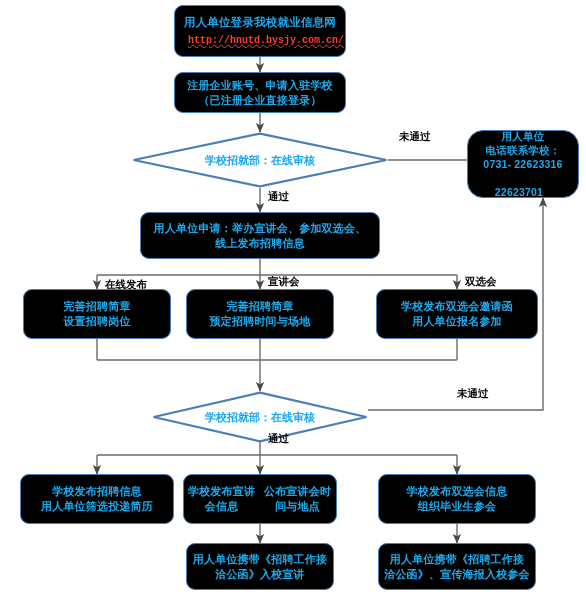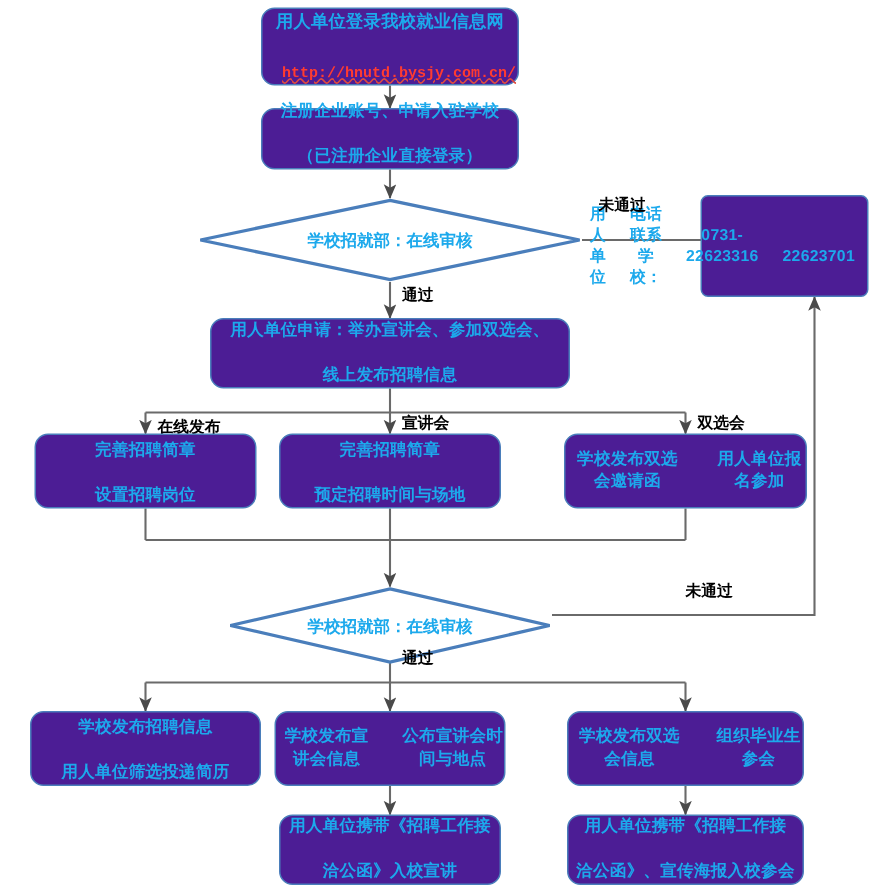--- a/index.html
+++ b/index.html
@@ -11,30 +11,29 @@
     overflow:hidden;
   }
   #stage{position:absolute;left:0;top:0;width:586px;height:594px;}
   svg.links{position:absolute;left:0;top:0;width:586px;height:594px;}
 
   .node{
     position:absolute;
     box-sizing:border-box;
     display:flex;
     align-items:center;
-    justify-content:flex-end;
+    justify-content:center;
     text-align:center;
     border:1.6px solid #4a7ebb;
     border-radius:9px;
-    background:#4c1d95;
+    background:#000000;
     color:#1ca9ec;
     font-weight:bold;
     line-height:1.34;
     letter-spacing:.2px;
-    gap:16px;
   }
   .node .txt{display:block;padding:0 3px;}
   .node .line2{display:block;}
 
   .url{
     color:#ff3b30;
     font-weight:bold;
     font-family:"Liberation Mono","DejaVu Sans Mono",monospace;
     font-size:10px;
     letter-spacing:0px;
@@ -134,21 +133,21 @@
     <span class="line2">（已注册企业直接登录）</span>
   </div>
 
   <div class="diamond" style="left:132px;top:132px;width:256px;height:56px;">
     <svg width="256" height="56" viewBox="0 0 256 56">
       <polygon points="128,1.6 254.4,28 128,54.4 1.6,28" fill="#ffffff" stroke="#4a7ebb" stroke-width="2.2"></polygon>
     </svg>
     <span class="dtxt">学校招就部：在线审核</span>
   </div>
 
-  <div class="node contact" style="left:467px;top:130px;width:112px;height:68px;font-size:10.5px;flex-direction:row;border-radius:5px;">
+  <div class="node contact" style="left:467px;top:130px;width:112px;height:68px;font-size:10.5px;flex-direction:column;border-radius:16px;">
     <span class="c1">用人单位</span>
     <span class="c2">电话联系学校：</span>
     <span class="c3">0731- 22623316</span>
     <span class="c4">22623701</span>
   </div>
 
   <div class="node" style="left:140px;top:212px;width:240px;height:47px;font-size:11px;flex-direction:column;">
     <span class="txt">用人单位申请：举办宣讲会、参加双选会、</span>
     <span class="line2">线上发布招聘信息</span>
   </div>
@@ -160,21 +159,21 @@
   <div class="node" style="left:23px;top:289px;width:148px;height:50px;font-size:11px;flex-direction:column;">
     <span class="txt">完善招聘简章</span>
     <span class="line2">设置招聘岗位</span>
   </div>
 
   <div class="node" style="left:186px;top:289px;width:148px;height:50px;font-size:11px;flex-direction:column;">
     <span class="txt">完善招聘简章</span>
     <span class="line2">预定招聘时间与场地</span>
   </div>
 
-  <div class="node" style="left:376px;top:289px;width:162px;height:50px;font-size:11px;flex-direction:row;">
+  <div class="node" style="left:376px;top:289px;width:162px;height:50px;font-size:11px;flex-direction:column;">
     <span class="txt">学校发布双选会邀请函</span>
     <span class="line2">用人单位报名参加</span>
   </div>
 
   <div class="diamond" style="left:152px;top:391px;width:216px;height:52px;">
     <svg width="216" height="52" viewBox="0 0 216 52">
       <polygon points="108,1.6 214.4,26 108,50.4 1.6,26" fill="#ffffff" stroke="#4a7ebb" stroke-width="2.2"></polygon>
     </svg>
     <span class="dtxt">学校招就部：在线审核</span>
   </div>
@@ -187,21 +186,21 @@
   <div class="node" style="left:20px;top:474px;width:154px;height:50px;font-size:11px;flex-direction:column;">
     <span class="txt">学校发布招聘信息</span>
     <span class="line2">用人单位筛选投递简历</span>
   </div>
 
   <div class="node" style="left:183px;top:474px;width:154px;height:50px;font-size:11px;flex-direction:row;">
     <span class="txt">学校发布宣讲会信息</span>
     <span class="line2">公布宣讲会时间与地点</span>
   </div>
 
-  <div class="node" style="left:378px;top:474px;width:158px;height:50px;font-size:11px;flex-direction:row;">
+  <div class="node" style="left:378px;top:474px;width:158px;height:50px;font-size:11px;flex-direction:column;">
     <span class="txt">学校发布双选会信息</span>
     <span class="line2">组织毕业生参会</span>
   </div>
 
   <div class="node" style="left:186px;top:543px;width:148px;height:47px;font-size:11px;flex-direction:column;">
     <span class="txt">用人单位携带《招聘工作接</span>
     <span class="line2">洽公函》入校宣讲</span>
   </div>
 
   <div class="node" style="left:378px;top:543px;width:158px;height:47px;font-size:11px;flex-direction:column;">

